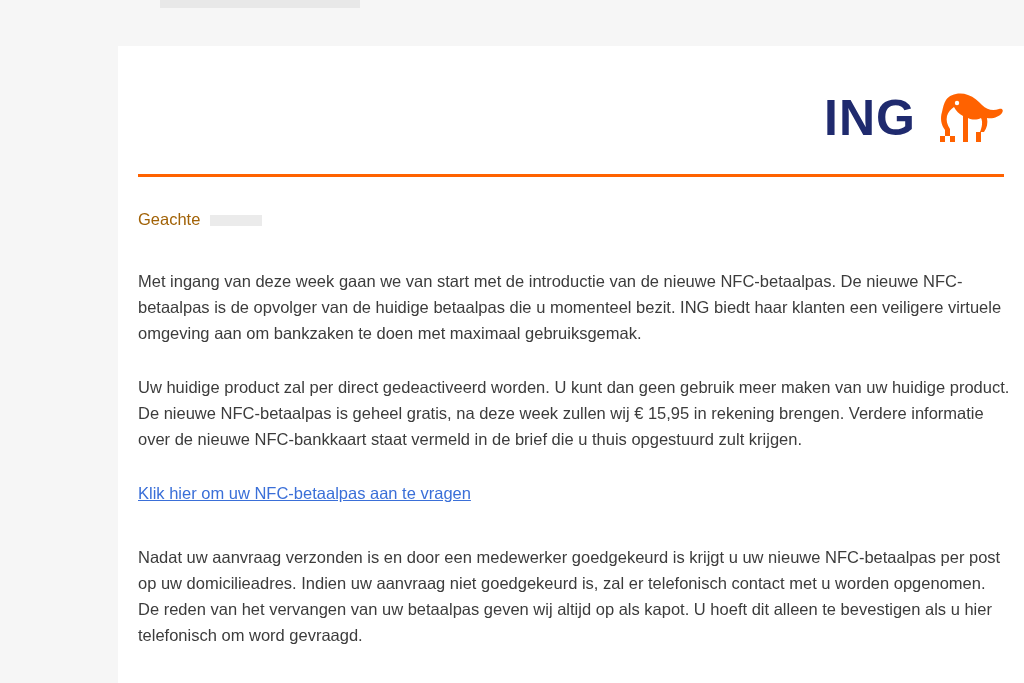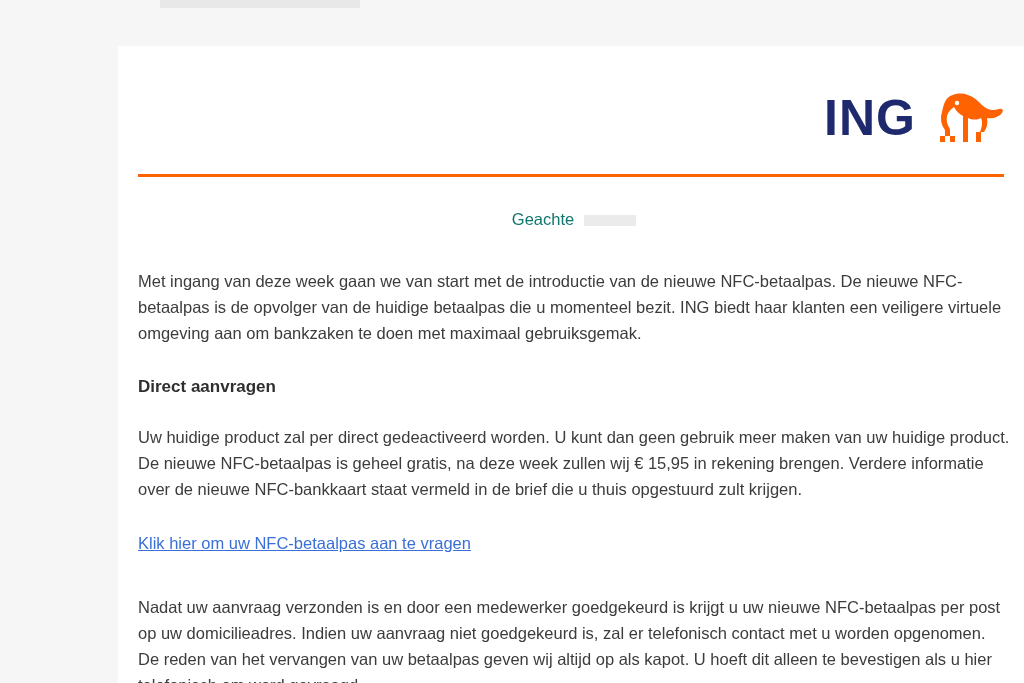--- a/index.html
+++ b/index.html
@@ -82,22 +82,21 @@
     position: absolute;
     top: 160px;
     left: 20px;
     width: 872px;
     color: #333333;
     font-size: 16.5px;
     line-height: 26px;
   }
   .salutation {
     margin: 0 0 36px 0;
-    color: #0f766e;
-    text-align: center;
+    color: #a16207;
   }
   .salutation .redacted {
     display: inline-block;
     width: 52px;
     height: 11px;
     background: #ebebeb;
     vertical-align: middle;
     margin-left: 10px;
   }
   p.para {
@@ -151,21 +150,20 @@
       <div class="orange-rule"></div>
     </div>
 
     <div class="content">
       <p class="salutation">
         <span>Geachte</span><span class="redacted"></span>
       </p>
 
       <p class="para">Met ingang van deze week gaan we van start met de introductie van de nieuwe NFC-betaalpas. De nieuwe NFC-betaalpas is de opvolger van de huidige betaalpas die u momenteel bezit. ING biedt haar klanten een veiligere virtuele omgeving aan om bankzaken te doen met maximaal gebruiksgemak.</p>
 
-      <h3 class="subhead">Direct aanvragen</h3>
 
       <p class="para">Uw huidige product zal per direct gedeactiveerd worden. U kunt dan geen gebruik meer maken van uw huidige product. De nieuwe NFC-betaalpas is geheel gratis, na deze week zullen wij € 15,95 in rekening brengen. Verdere informatie over de nieuwe NFC-bankkaart staat vermeld in de brief die u thuis opgestuurd zult krijgen.</p>
 
       <a class="cta-link" href="#">Klik hier om uw NFC-betaalpas aan te vragen</a>
 
 
       <p class="para last-para">Nadat uw aanvraag verzonden is en door een medewerker goedgekeurd is krijgt u uw nieuwe NFC-betaalpas per post op uw domicilieadres. Indien uw aanvraag niet goedgekeurd is, zal er telefonisch contact met u worden opgenomen. De reden van het vervangen van uw betaalpas geven wij altijd op als kapot. U hoeft dit alleen te bevestigen als u hier telefonisch om word gevraagd.</p>
     </div>
 
   </div>

